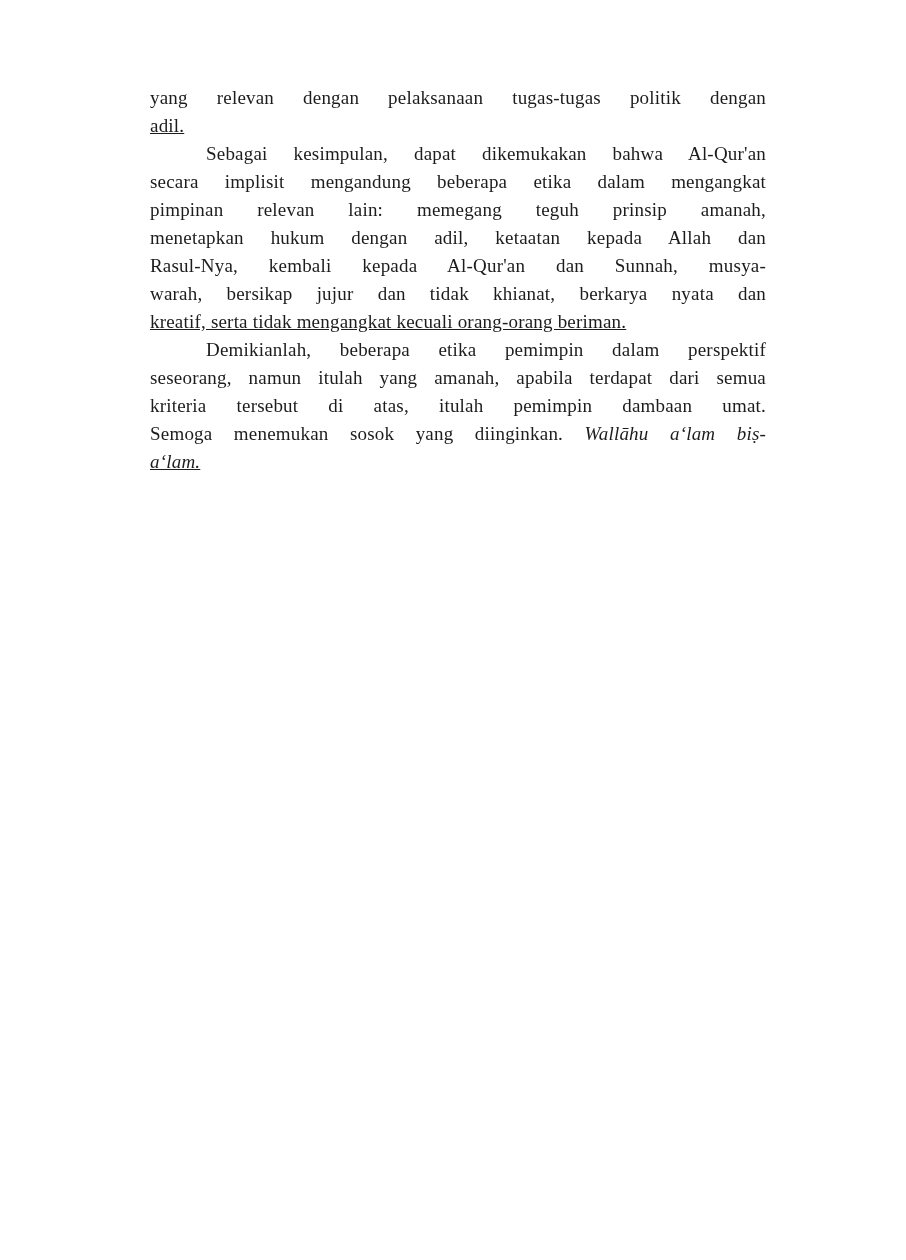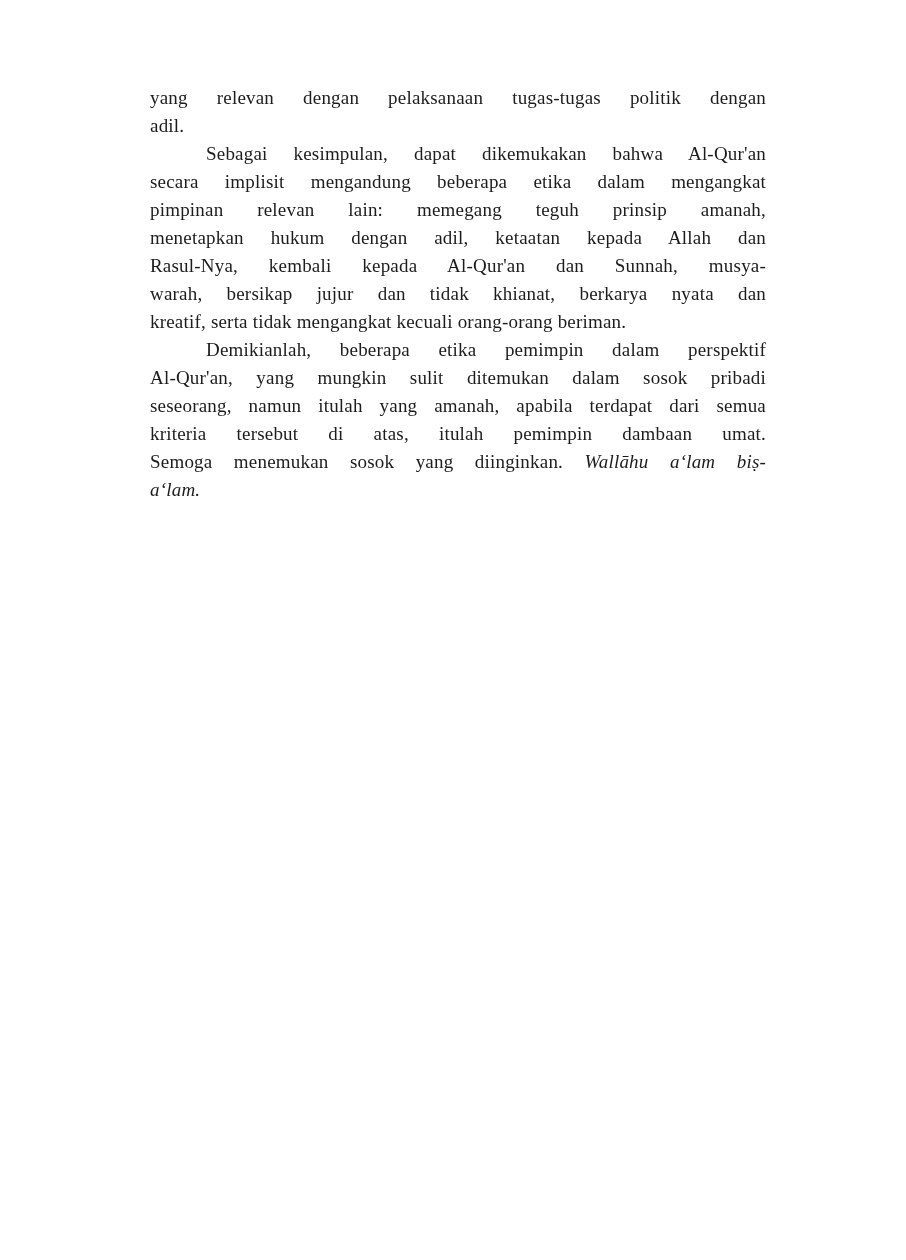--- a/index.html
+++ b/index.html
@@ -33,20 +33,21 @@
     line-height: 28px;
     letter-spacing: 0.2px;
   }
   .line.just {
     text-align: justify;
     text-align-last: justify;
   }
   .line.left {
     text-align: left;
     text-align-last: left;
+    text-decoration: underline;
   }
   .line.indent {
     padding-left: 56px;
     box-sizing: border-box;
   }
   .it {
     font-style: italic;
   }
   .footer {
     position: absolute;
@@ -86,21 +87,20 @@
         <div class="line just indent"><span>Sebagai kesimpulan, dapat dikemukakan bahwa Al-Qur'an</span></div>
         <div class="line just"><span>secara implisit mengandung beberapa etika dalam mengangkat</span></div>
         <div class="line just"><span>pimpinan relevan lain: memegang teguh prinsip amanah,</span></div>
         <div class="line just"><span>menetapkan hukum dengan adil, ketaatan kepada Allah dan</span></div>
         <div class="line just"><span>Rasul-Nya, kembali kepada Al-Qur'an dan Sunnah, musya-</span></div>
         <div class="line just"><span>warah, bersikap jujur dan tidak khianat, berkarya nyata dan</span></div>
         <div class="line left"><span>kreatif, serta tidak mengangkat kecuali orang-orang beriman.</span></div>
       </div>
       <div class="paragraph">
         <div class="line just indent"><span>Demikianlah, beberapa etika pemimpin dalam perspektif</span></div>
-        <div class="line just"><span>Al-Qur'an, yang mungkin sulit ditemukan dalam sosok pribadi</span></div>
         <div class="line just"><span>seseorang, namun itulah yang amanah, apabila terdapat dari semua</span></div>
         <div class="line just"><span>kriteria tersebut di atas, itulah pemimpin dambaan umat.</span></div>
         <div class="line just"><span>Semoga menemukan sosok yang diinginkan. </span><span class="it">Wallāhu aʻlam biṣ-</span></div>
         <div class="line left"><span class="it">aʻlam.</span></div>
       </div>
     </main>
   <div class="footer">
     <span class="footer-left">Etika Pemimpin</span>
     <span class="footer-right">239</span>
   </div>

